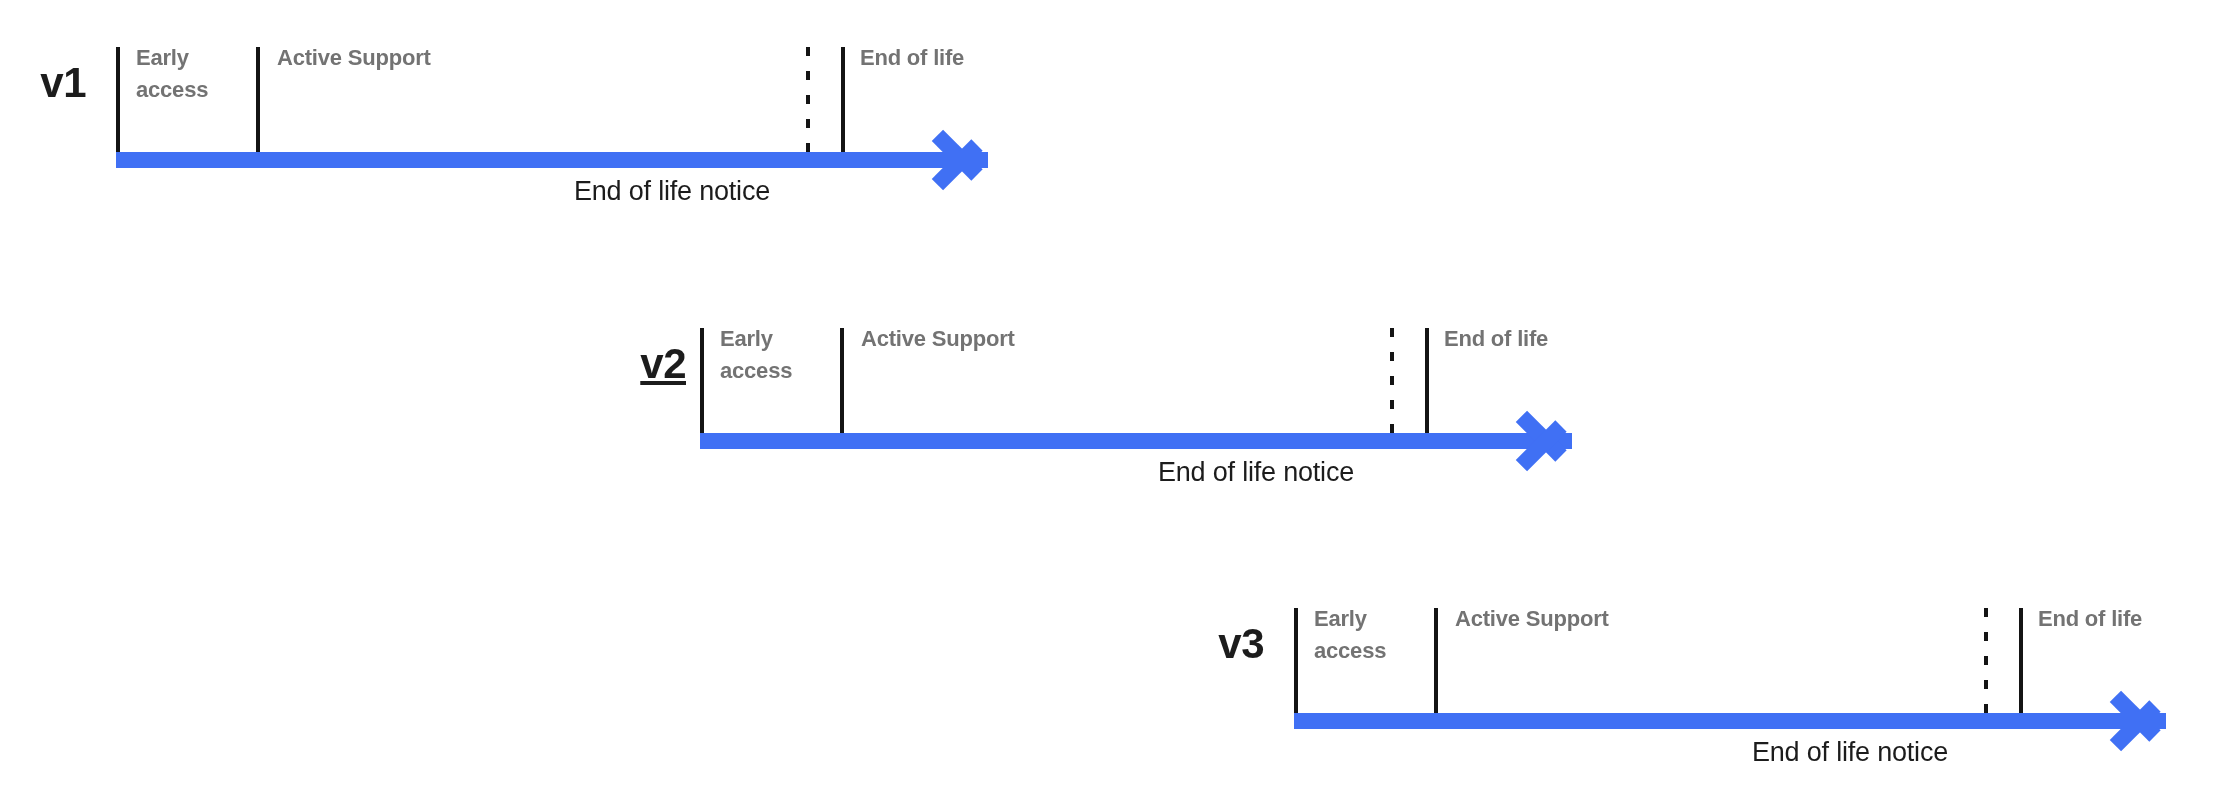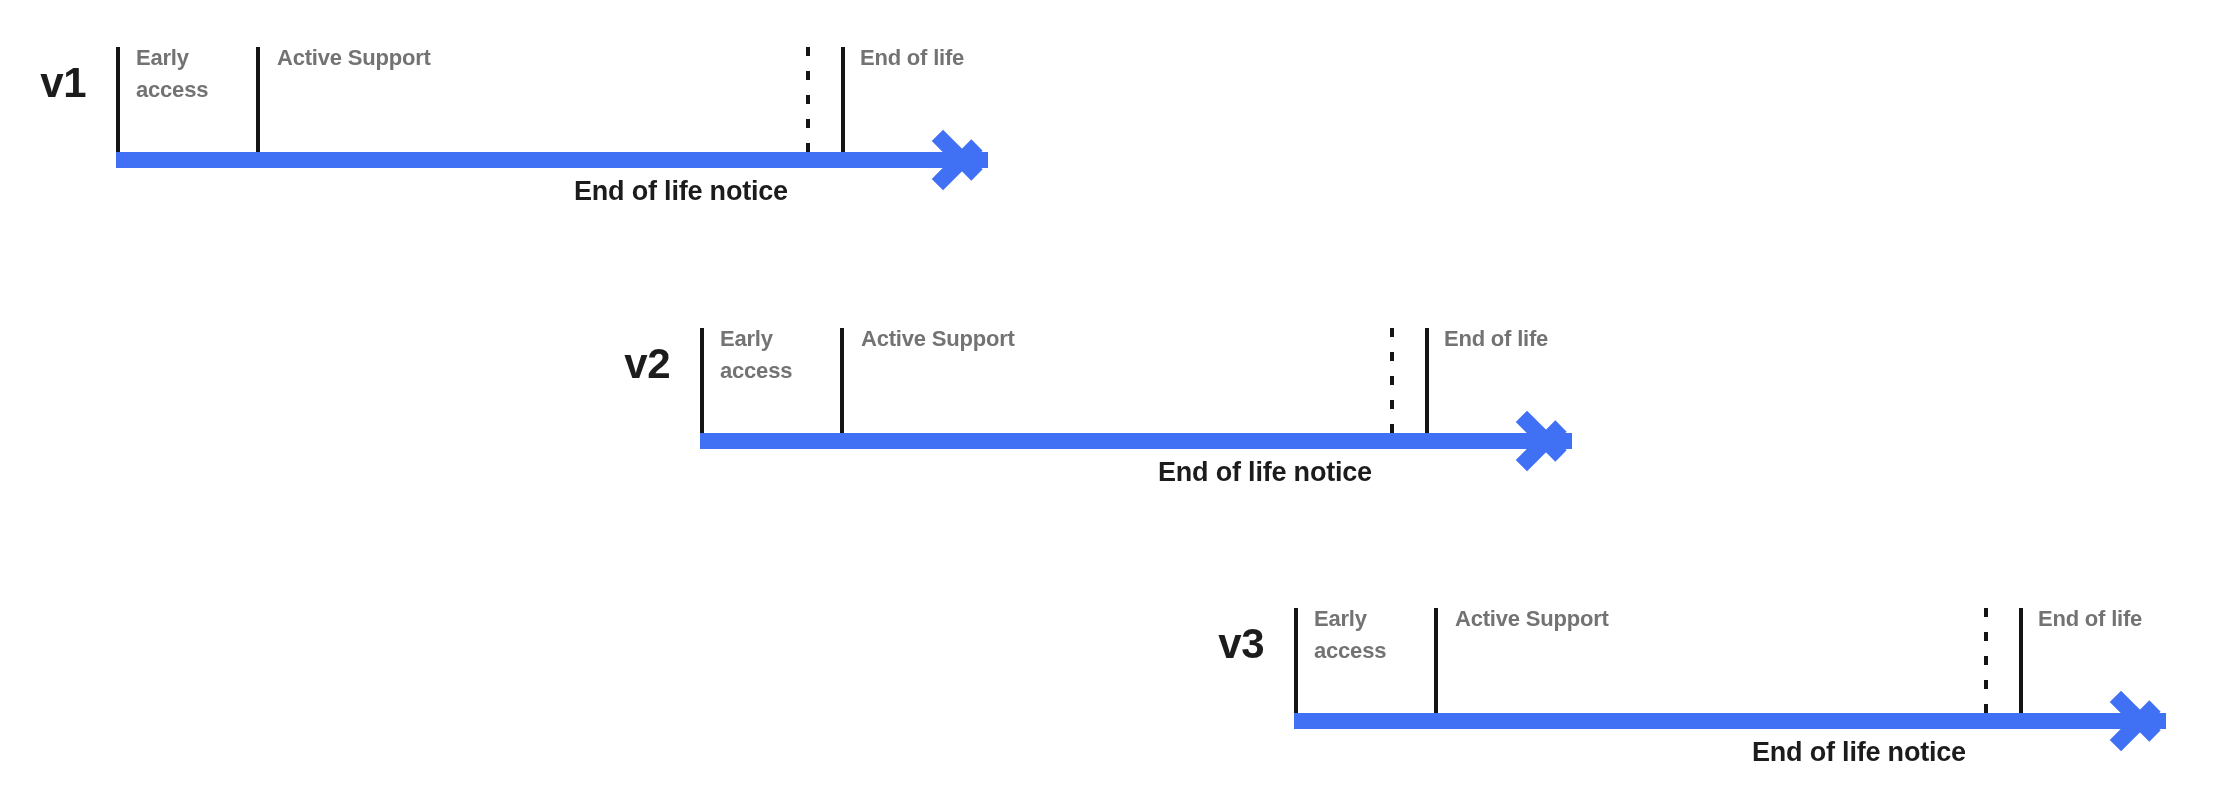--- a/index.html
+++ b/index.html
@@ -96,21 +96,21 @@
   .arrowhead .dn {
     top: 23px;
     transform-origin: 50% 0%;
     transform: rotate(45deg);
   }
 
   
   .notice-label {
     position: absolute;
     font-size: 27px;
-    font-weight: 700;
+    font-weight: 400;
     color: #1c1c1c;
     line-height: 32px;
     white-space: nowrap;
     letter-spacing: -0.2px;
   }
 </style>
 </head>
 <body>
 
 <div id="canvas">
@@ -139,21 +139,21 @@
     <div class="arrowhead" style="left:956px; top:122px;">
       <span class="up"></span>
       <span class="dn"></span>
     </div>
 
     <div class="notice-label" style="left:574px; top:175px;">End of life notice</div>
   </div>
 
   <div class="timeline" style="left:0px; top:281px; width:2228px; height:230px;">
 
-    <div class="version-label" style="left:584px; top:62px; width:86px;">v2</div>
+    <div class="version-label" style="left:600px; top:62px; width:86px;text-decoration:underline;">v2</div>
 
     <div class="tick" style="left:700px; top:47px; height:106px;"></div>
 
     <div class="phase-label" style="left:720px; top:42px;">Early
 access</div>
 
     <div class="tick" style="left:840px; top:47px; height:106px;"></div>
 
     <div class="phase-label" style="left:861px; top:42px;">Active Support</div>
 

